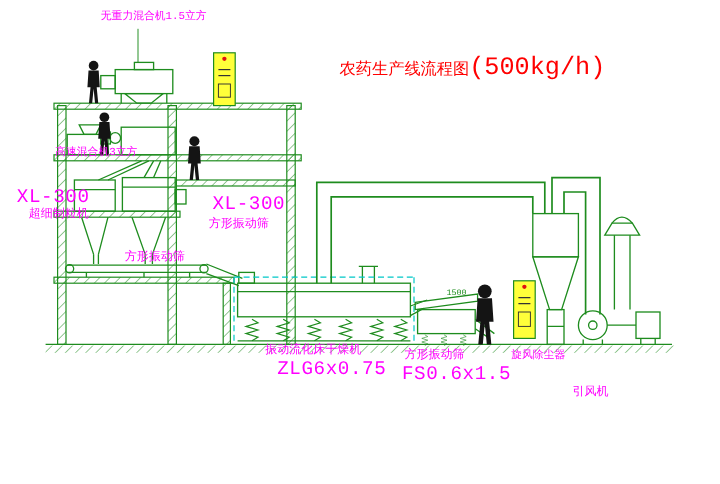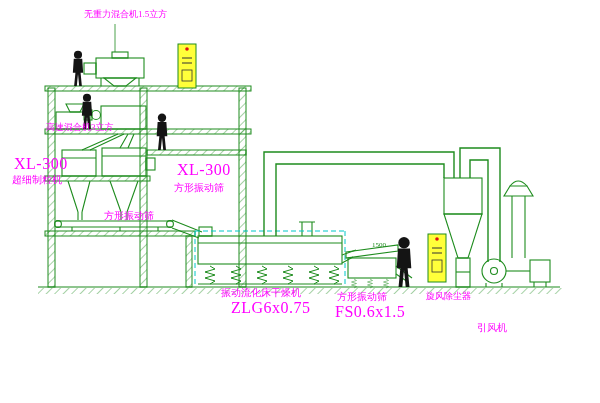--- a/index.html
+++ b/index.html
@@ -7,21 +7,21 @@
     --label-magenta:#ff00ff;
     --title-red:#ff0000;
     --equipment-yellow:#ffff3a;
     --dashed-cyan:#00c8c8;
     --figure-black:#141414;
   }
   *{margin:0;padding:0;box-sizing:border-box}
   html,body{background:#ffffff}
   .canvas{
     position:relative;width:600px;height:403px;background:#ffffff;
-    overflow:hidden;font-family:Liberation Serif, serif;
+    overflow:hidden;font-family:Liberation Mono, monospace;
   }
   svg{position:absolute;left:0;top:0}
   
   .eq, .eq *{fill:none;stroke:var(--line-green);stroke-width:1.1px}
   .pipe-g *{fill:none;stroke:var(--line-green);stroke-width:1.4px}
   .thin{fill:none;stroke:var(--line-green);stroke-width:0.8px}
   .fill-hatch{fill:url(#hatch);stroke:var(--line-green);stroke-width:1px}
   .hatch-line{stroke:var(--line-green);stroke-width:0.8px}
   .yellow{fill:var(--equipment-yellow);stroke:var(--line-green);stroke-width:1px}
   .reddot{fill:#e01010;stroke:none}
@@ -193,26 +193,29 @@
 
     <use href="#person" transform="translate(78,86) scale(0.92)"></use>
     <use href="#person" transform="translate(87,129) scale(0.92)"></use>
     <use href="#person" transform="translate(162,150) scale(0.95)"></use>
     <use href="#person" transform="translate(404,287) scale(1.3)"></use>
   </svg>
 
   <div class="lbl s9" style="left:84px;top:10px">无重力混合机1.5立方</div>
   <div class="lbl s9" style="left:46px;top:123px">高速混合机3立方</div>
   <div class="lbl s12" style="left:14px;top:156px">XL-300</div>
-  <div class="lbl s10" style="left:12px;top:175px">超细制粒机</div>
+  <div class="lbl s10" style="left:24px;top:175px">超细制粒机</div>
   <div class="lbl s12" style="left:177px;top:162px">XL-300</div>
   <div class="lbl s10" style="left:174px;top:183px">方形振动筛</div>
   <div class="lbl s10" style="left:104px;top:211px">方形振动筛</div>
   <div class="lbl s10" style="left:221px;top:288px">振动流化床干燥机</div>
   <div class="lbl s12" style="left:231px;top:300px">ZLG6x0.75</div>
   <div class="lbl s10" style="left:337px;top:292px">方形振动筛</div>
   <div class="lbl s12" style="left:335px;top:304px">FS0.6x1.5</div>
   <div class="lbl s9" style="left:426px;top:292px">旋风除尘器</div>
   <div class="lbl s10" style="left:477px;top:323px">引风机</div>
   <div class="dim" style="left:372px;top:242px">1500</div>
 
+  <div class="title">
+    <span class="pre">农药生产线流程图</span><span class="cap">(500kg/h)</span>
+  </div>
 
 </div>
 
 </body></html>

